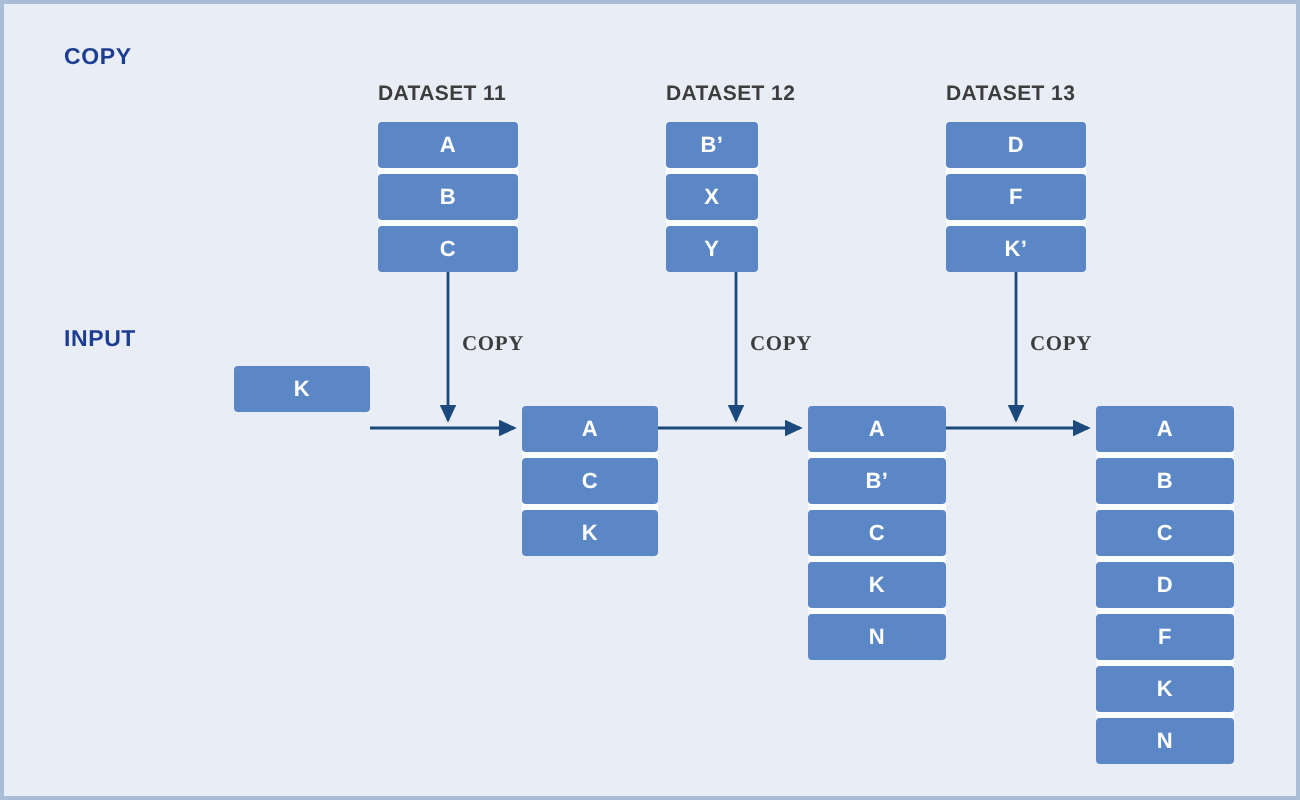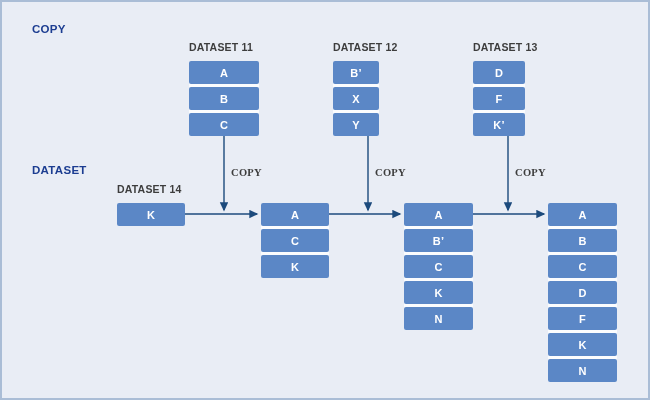--- a/index.html
+++ b/index.html
@@ -88,55 +88,54 @@
     <line x1="222" y1="134" x2="222" y2="208" stroke="#1c4a7c" stroke-width="1.4" marker-end="url(#arrh)"></line>
     <line x1="366" y1="134" x2="366" y2="208" stroke="#1c4a7c" stroke-width="1.4" marker-end="url(#arrh)"></line>
     <line x1="506" y1="134" x2="506" y2="208" stroke="#1c4a7c" stroke-width="1.4" marker-end="url(#arrh)"></line>
 
     <line x1="183" y1="212" x2="255" y2="212" stroke="#1c4a7c" stroke-width="1.4" marker-end="url(#arrh)"></line>
     <line x1="327" y1="212" x2="398" y2="212" stroke="#1c4a7c" stroke-width="1.4" marker-end="url(#arrh)"></line>
     <line x1="471" y1="212" x2="542" y2="212" stroke="#1c4a7c" stroke-width="1.4" marker-end="url(#arrh)"></line>
   </svg>
 
   <div class="section-label" style="left:30px; top:21px">COPY</div>
-  <div class="section-label" style="left:30px; top:162px">DATASET</div>
+  <div class="section-label" style="left:30px; top:162px">INPUT</div>
 
   <div class="group" style="left:187px; top:39px; width:70px">
     <div class="ds-title">DATASET 11</div>
     <div class="stack">
         <div class="box">A</div>
         <div class="box">B</div>
         <div class="box">C</div>
       </div>
   </div>
 
   <div class="group" style="left:331px; top:39px; width:46px">
     <div class="ds-title">DATASET 12</div>
     <div class="stack">
         <div class="box">B’</div>
         <div class="box">X</div>
         <div class="box">Y</div>
       </div>
   </div>
 
-  <div class="group" style="left:471px; top:39px; width:52px">
+  <div class="group" style="left:471px; top:39px; width:70px">
     <div class="ds-title">DATASET 13</div>
     <div class="stack">
         <div class="box">D</div>
         <div class="box">F</div>
         <div class="box">K’</div>
       </div>
   </div>
 
   <div class="copy-label" style="left:229px; top:165px">COPY</div>
   <div class="copy-label" style="left:373px; top:165px">COPY</div>
   <div class="copy-label" style="left:513px; top:165px">COPY</div>
 
   <div class="group" style="left:115px; top:181px; width:68px">
-    <div class="ds-title">DATASET 14</div>
     <div class="stack">
         <div class="box">K</div>
       </div>
   </div>
 
   <div class="group" style="left:259px; top:201px; width:68px">
     <div class="stack">
         <div class="box">A</div>
         <div class="box">C</div>
         <div class="box">K</div>

